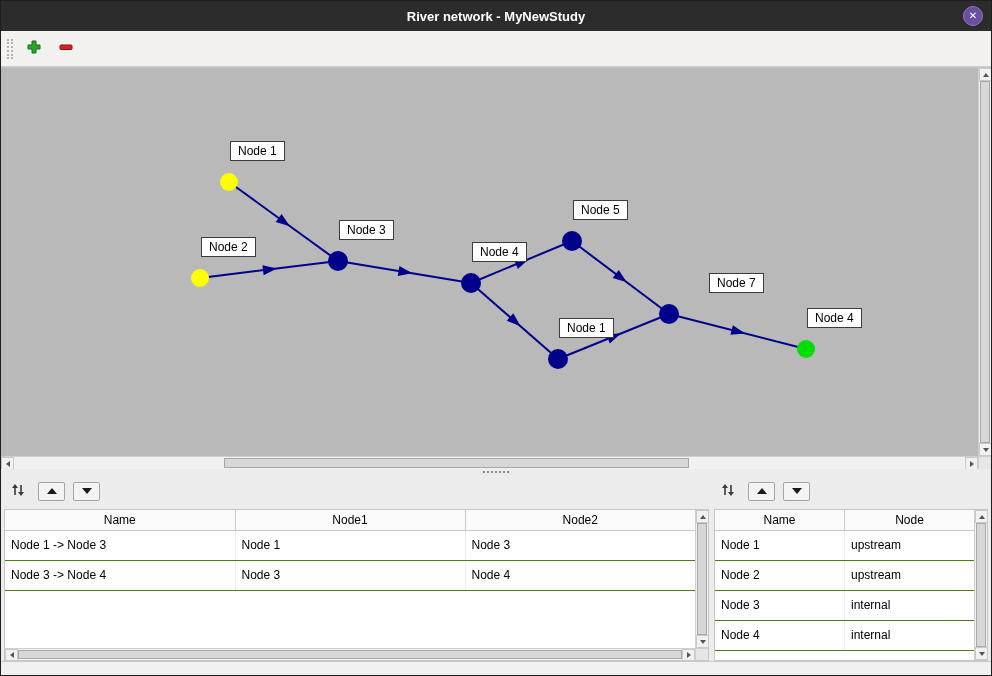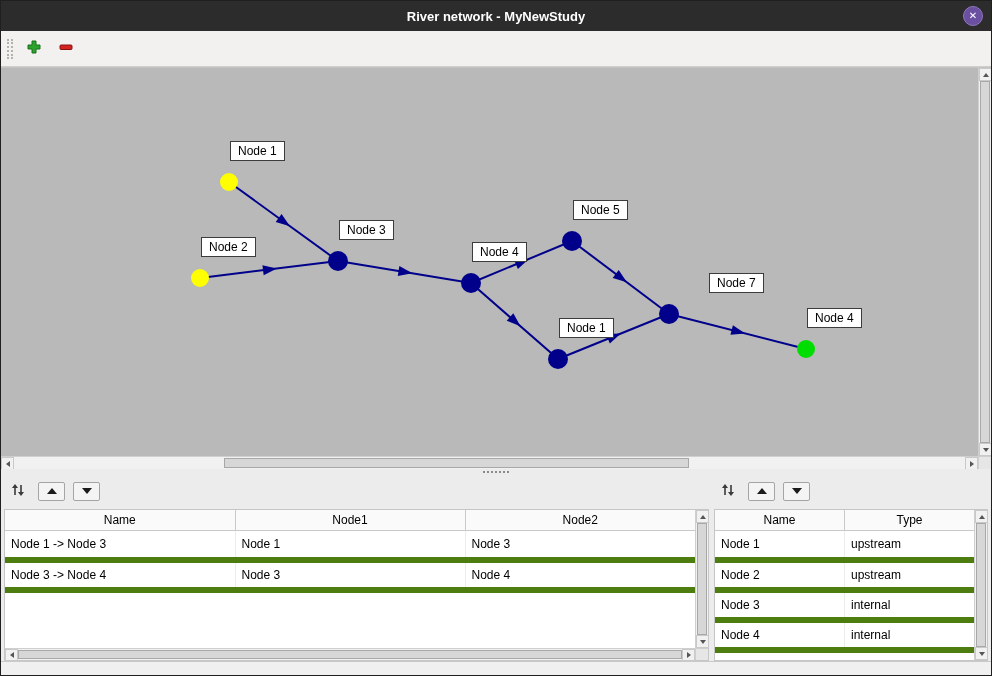--- a/index.html
+++ b/index.html
@@ -58,21 +58,21 @@
   .small-btn { width:27px; height:19px; background:#f4f4f4; border:1px solid #a5a5a5; border-radius:2px; display:flex; align-items:center; justify-content:center; }
 
   .table-zone-left { flex:1; display:grid; grid-template-columns:1fr 13px; grid-template-rows:1fr 12px; border:1px solid #c6c6c6; background:#fff; }
   .table-zone-right { flex:1; display:grid; grid-template-columns:1fr 13px; border:1px solid #c6c6c6; background:#fff; }
   .table-holder { overflow:hidden; background:#fff; }
 
   table { border-collapse:collapse; width:100%; table-layout:fixed; background:#fff;padding-left:48px; }
   thead th { height:20px; background:#fafafa; border:1px solid #c9c9c9; border-top:none; font-weight:normal; text-align:center; font-size:12px; }
   thead th:first-child { border-left:none; }
   thead th:last-child { border-right:none; }
-  tbody td { height:30px; border-bottom:6px solid #4d7c0f; border-right:1px solid #ececec; padding:0 6px; font-size:12px; text-align:left; vertical-align:middle; background:#fff; }
+  tbody td { height:30px; border-bottom:1px solid #4d7c0f; border-right:1px solid #ececec; padding:0 6px; font-size:12px; text-align:left; vertical-align:middle; background:#fff; }
   tbody td:last-child { border-right:none; }
 
   
   .statusbar { flex:1; background:#f0f0f0; border-top:1px solid #c9c9c9; }
 </style>
 </head>
 <body>
 
 <div class="window">
 
@@ -256,21 +256,21 @@
         <button class="small-btn">
             <span class="tri tri-down-lg"></span>
           </button>
       </div>
       <div class="table-zone-right">
         <div class="table-holder">
           <table>
             <thead>
               <tr>
                 <th>Name</th>
-                <th>Type</th>
+                <th>Node</th>
               </tr>
             </thead>
             <tbody>
               <tr>
                 <td>Node 1</td>
                 <td>upstream</td>
               </tr>
               <tr>
                 <td>Node 2</td>
                 <td>upstream</td>

